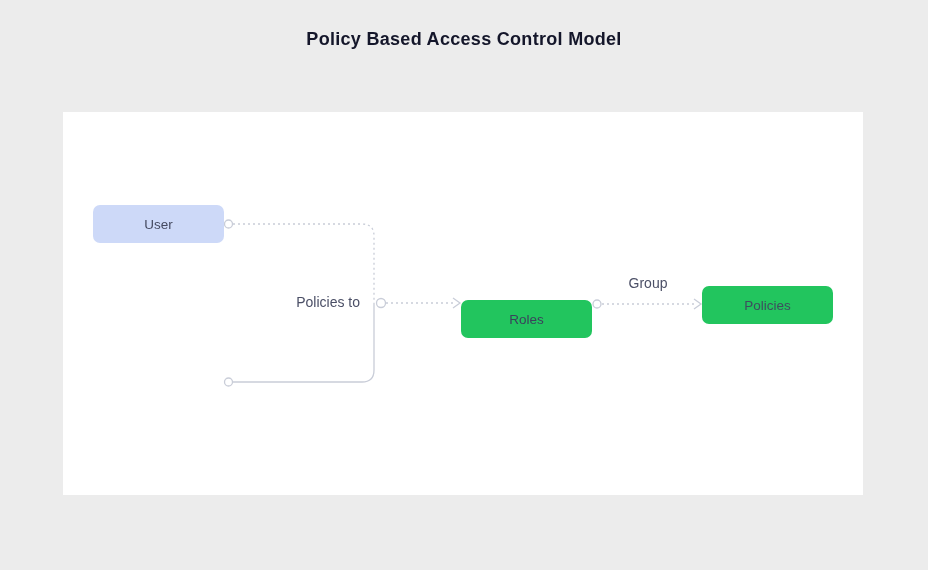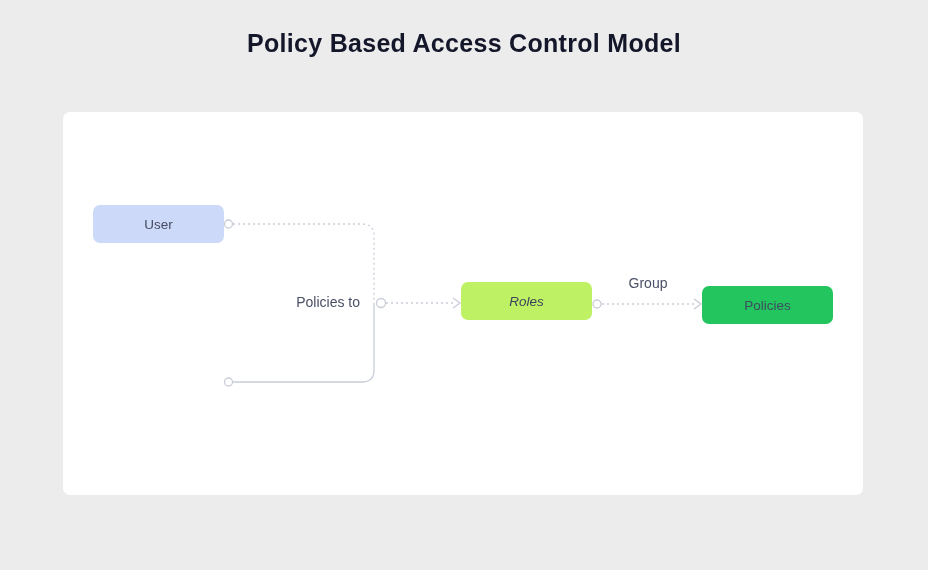--- a/index.html
+++ b/index.html
@@ -8,47 +8,46 @@
     font-family: "Liberation Sans", "DejaVu Sans", sans-serif;
     background: #ececec;
     position: relative;
     overflow: hidden;
   }
   .page { position: absolute; inset: 0; width: 928px; height: 570px; }
   .title {
     position: absolute;
     top: 29px; left: 0; width: 100%;
     text-align: center;
-    font-size: 25px;
+    font-size: 18px;
     font-weight: 700;
     letter-spacing: 0.3px;
     color: #14162a;
   }
   .canvas {
     position: absolute;
     left: 63px; top: 112px;
     width: 800px; height: 383px;
     background: #ffffff;
-    border-radius: 7px;
   }
   .edges { position: absolute; left: 0; top: 0; width: 800px; height: 383px; }
   .node {
     position: absolute;
     width: 131px; height: 38px;
     border-radius: 7px;
     display: flex;
     align-items: center;
     justify-content: center;
     font-size: 13.5px;
     color: #454a60;
     cursor: default;
   }
   .node-user            { left: 30px;  top: 93px;  background: #cdd9f8; }
   .node-service-account { left: 30px;  top: 252px; background: #cdd9f8; }
-  .node-roles           { left: 398px; top: 170px; background: #bef264; color: #3b425c; font-style: italic; }
+  .node-roles           { left: 398px; top: 188px; background: #22c55e; color: #3b425c; }
   .node-policies        { left: 639px; top: 174px; background: #22c55e; color: #3d4e5e; }
   .edge-label {
     position: absolute;
     font-size: 14px;
     color: #4b4f66;
     white-space: nowrap;
     background: #ffffff;
     padding: 1px 3px;
   }
   .label-assigned { left: 300px; top: 190px; transform: translate(-100%, -50%); }

